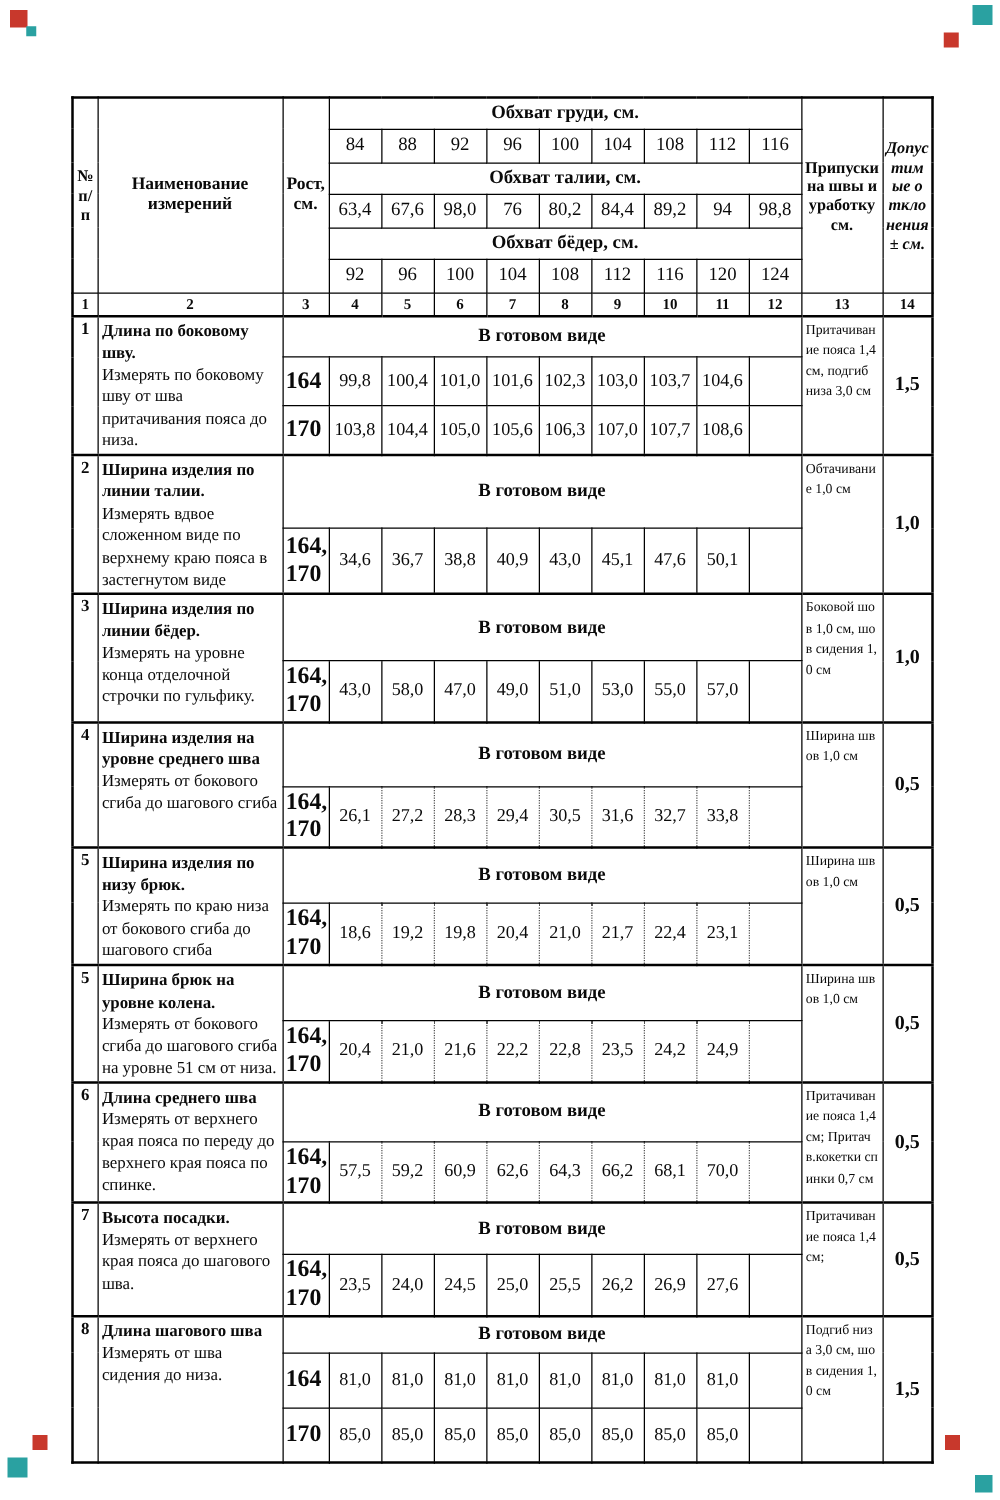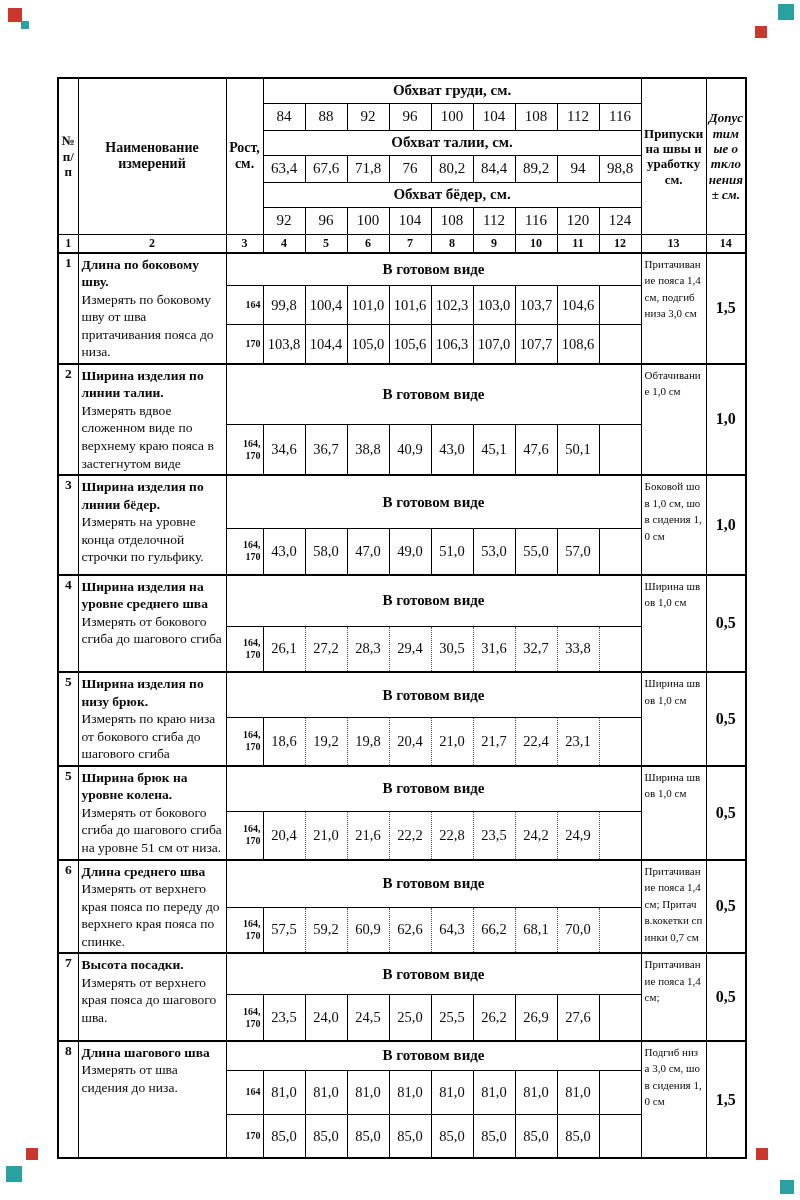--- a/index.html
+++ b/index.html
@@ -30,21 +30,21 @@
   tr.hrow { height:27px; }
   tr.hrow td { font-size:15px; text-align:center; vertical-align:middle; font-weight:normal; }
   tr.colnums { height:17px; }
   tr.colnums td { font-size:12px; font-weight:bold; text-align:center; border-bottom:2px solid #000; }
 
   tbody tr.group-start td { border-top:2px solid #000; }
   td.num  { font-weight:bold; font-size:13.5px; text-align:center; vertical-align:top; }
   td.name { vertical-align:top; font-size:13.5px; line-height:1.3; padding:2px 3px; }
   td.name .title { font-weight:bold; }
   td.ready { font-weight:bold; font-size:15px; text-align:center; vertical-align:middle; }
-  td.rost { font-weight:bold; font-size:10px; text-align:right; vertical-align:middle;
+  td.rost { font-weight:bold; font-size:19px; text-align:left; vertical-align:middle;
             white-space:pre-line; line-height:1.2; }
   td.val  { font-size:14.5px; text-align:center; vertical-align:middle; }
   td.val.dotted { border-left:1px dotted #555; border-right:1px dotted #555;margin-left:27px; }
   td.allow { font-size:11px; vertical-align:top; line-height:1.5; padding:2px 3px;
              word-break:break-all;margin-left:40px; }
   td.tol  { font-weight:bold; font-size:16px; text-align:center; vertical-align:middle; }
 </style>
 </head>
 <body>
 
@@ -95,21 +95,21 @@
           <td>108</td>
           <td>112</td>
           <td>116</td>
         </tr>
       <tr class="brow">
         <th class="girth-band" colspan="9">Обхват талии, см.</th>
       </tr>
       <tr class="hrow" id="waist-values">
           <td>63,4</td>
           <td>67,6</td>
-          <td>71,8</td>
+          <td>98,0</td>
           <td>76</td>
           <td>80,2</td>
           <td>84,4</td>
           <td>89,2</td>
           <td>94</td>
           <td>98,8</td>
         </tr>
       <tr class="brow">
         <th class="girth-band" colspan="9">Обхват бёдер, см.</th>
       </tr>

